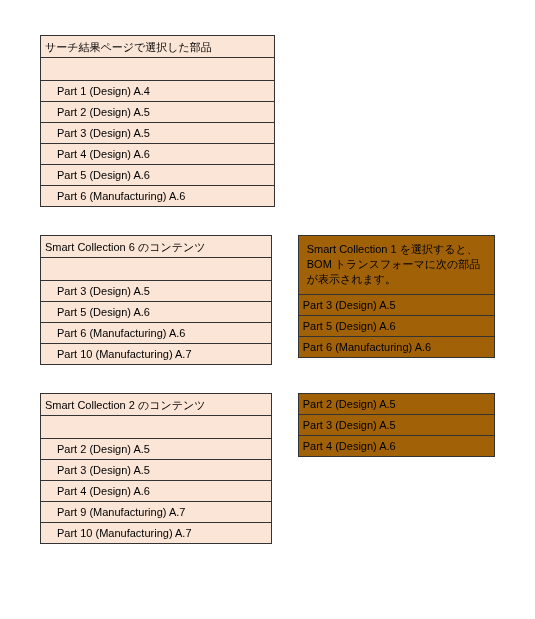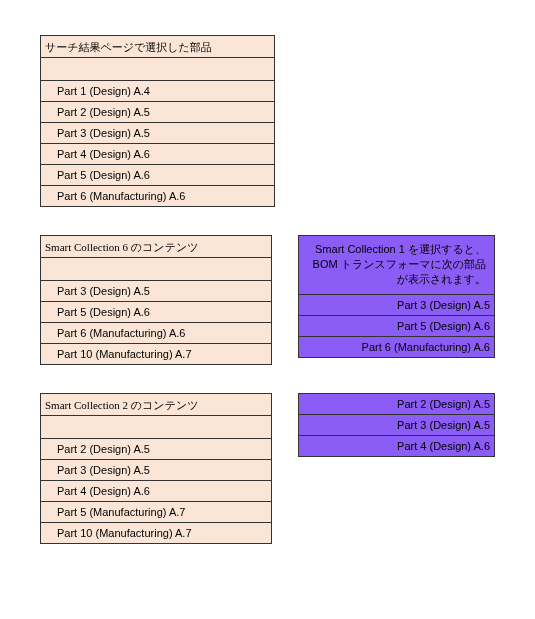--- a/index.html
+++ b/index.html
@@ -26,34 +26,32 @@
   .table .row {
     border-bottom: 1px solid #333;
     padding: 3px 16px;
     min-height: 14px;
     line-height: 14px;
     box-sizing: content-box;
   }
   .table .header {
     font-weight: normal;
     padding: 4px 4px 3px 4px;
-    font-family: Liberation Serif, serif;
   }
   .table .spacer {
     height: 22px;
     border-bottom: 1px solid #333;
   }
   .bluebox {
     margin-left: 26px;
     width: 200px;
-    background: #8b5cf6;
+    background: #a16207;
     border: 1px solid #333;
     border-bottom: none;
     box-sizing: border-box;
-    text-align: right;
   }
   .bluebox .msg {
     padding: 6px 8px 4px 8px;
     line-height: 15px;
     border-bottom: 1px solid #333;
     min-height: 48px;
     box-sizing: content-box;
     color: #000;
   }
   .bluebox .row {
@@ -95,21 +93,21 @@
   </div>
 </div>
 
 <div class="section" style="margin-bottom:8px;">
   <div class="table">
     <div class="row header">Smart Collection 2 のコンテンツ</div>
     <div class="spacer"></div>
     <div class="row">Part 2 (Design) A.5</div>
     <div class="row">Part 3 (Design) A.5</div>
     <div class="row">Part 4 (Design) A.6</div>
-    <div class="row">Part 5 (Manufacturing) A.7</div>
+    <div class="row">Part 9 (Manufacturing) A.7</div>
     <div class="row">Part 10 (Manufacturing) A.7</div>
   </div>
   <div class="bluebox">
     <div class="row">Part 2 (Design) A.5</div>
     <div class="row">Part 3 (Design) A.5</div>
     <div class="row">Part 4 (Design) A.6</div>
   </div>
 </div>
 
 </body></html>

